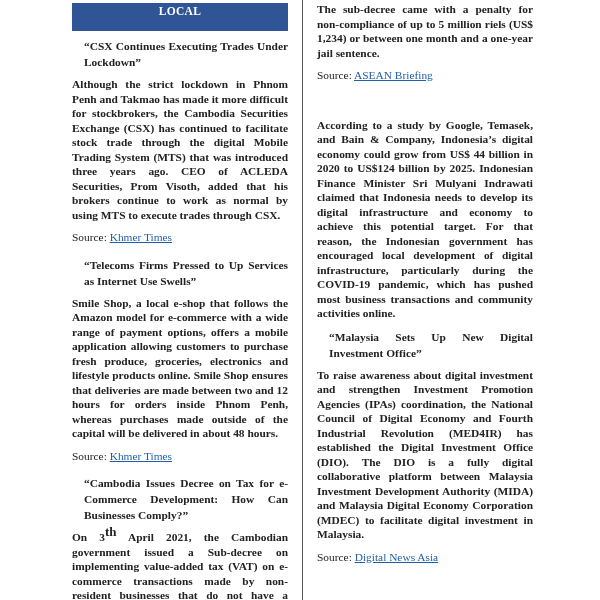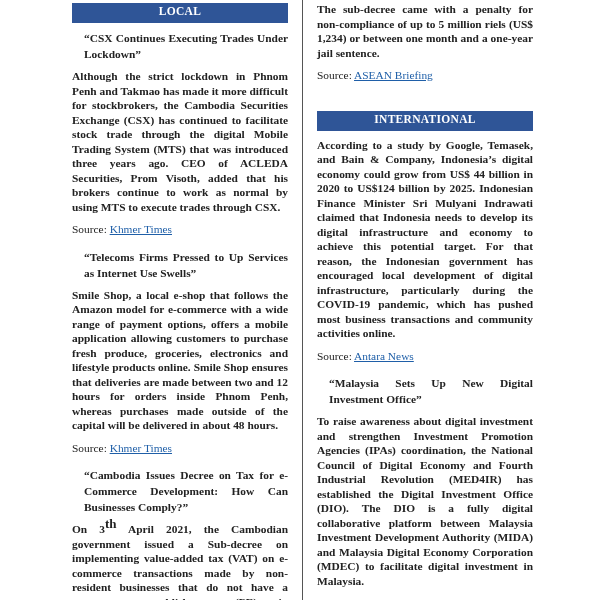--- a/index.html
+++ b/index.html
@@ -3,21 +3,21 @@
   <meta charset="utf-8">
   <style>
     html, body { margin: 0; padding: 0; background: #ffffff; }
     body { width: 600px; height: 600px; overflow: hidden; position: relative;
            font-family: "Liberation Serif", serif; color: #222; }
     .col { position: absolute; top: 0; width: 216px; }
     .col.left { left: 72px; }
     .col.right { left: 317px; }
     .divider { position: absolute; left: 302px; top: 0; width: 1px; height: 600px; background: #555; }
     .banner { background: #2f5597; color: #fff; text-align: center; font-weight: bold;
-              font-size: 11.5px; letter-spacing: 0.3px; height: 20px; line-height: 16px; margin: 3px 0 7px 0; }
+              font-size: 11.5px; letter-spacing: 0.3px; height: 28px; line-height: 16px; margin: 3px 0 7px 0; }
     .right .banner { margin-top: 0; }
     h3 { font-size: 11.4px; font-weight: bold; line-height: 16px; margin: 0 0 7px 12px; text-align: justify; }
     p { font-size: 11.4px; line-height: 14.5px; margin: 0 0 8px 0; text-align: justify; font-weight: bold; }
     .source { font-size: 11.4px; line-height: 14.5px; margin: 0 0 12px 0; }
     .source a { color: #1f5fa8; text-decoration: underline; }
     sup { font-size: 13px; line-height: 0; }
   </style>
 </head>
 <body>
 
@@ -44,32 +44,28 @@
     <h3>“Cambodia Issues Decree on Tax for e-Commerce Development: How Can Businesses Comply?”</h3>
     <p><span>On 3</span><sup>th</sup><span> April 2021, the Cambodian government issued a Sub-decree on implementing value-added tax (VAT) on e-commerce transactions made by non-resident businesses that do not have a permanent establishment (PE) in Cambodia. All non-resident entities must</span></p>
   </div>
 </div>
 
 <div class="divider"></div>
 
 <div class="col right">
   <div style="margin-top:2px;">
     <p>The sub-decree came with a penalty for non-compliance of up to 5 million riels (US$ 1,234) or between one month and a one-year jail sentence.</p>
-    <div class="source" style="margin-bottom:28px;">
+    <div class="source" style="margin-bottom:35px;">
       <span>Source: </span><a href="#">ASEAN Briefing</a>
     </div>
   </div>
 
-  <div class="banner">INTERNATIONAL</div>
 
   <div>
     <p>According to a study by Google, Temasek, and Bain &amp; Company, Indonesia’s digital economy could grow from US$ 44 billion in 2020 to US$124 billion by 2025. Indonesian Finance Minister Sri Mulyani Indrawati claimed that Indonesia needs to develop its digital infrastructure and economy to achieve this potential target. For that reason, the Indonesian government has encouraged local development of digital infrastructure, particularly during the COVID-19 pandemic, which has pushed most business transactions and community activities online.</p>
-    <div class="source">
-      <span>Source: </span><a href="#">Antara News</a>
-    </div>
   </div>
 
   <div>
     <h3>“Malaysia Sets Up New Digital Investment Office”</h3>
     <p>To raise awareness about digital investment and strengthen Investment Promotion Agencies (IPAs) coordination, the National Council of Digital Economy and Fourth Industrial Revolution (MED4IR) has established the Digital Investment Office (DIO). The DIO is a fully digital collaborative platform between Malaysia Investment Development Authority (MIDA) and Malaysia Digital Economy Corporation (MDEC) to facilitate digital investment in Malaysia.</p>
     <div class="source">
       <span>Source: </span><a href="#">Digital News Asia</a>
     </div>
   </div>
 </div>

